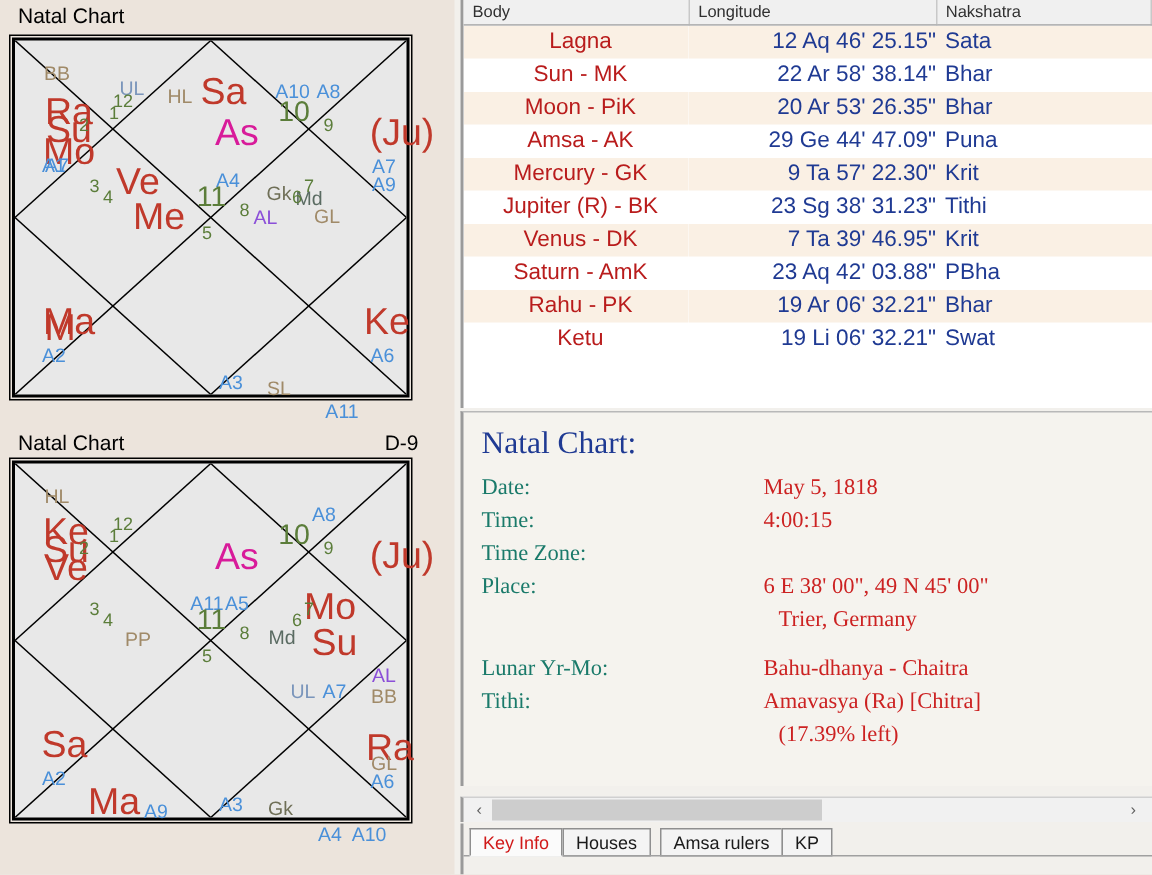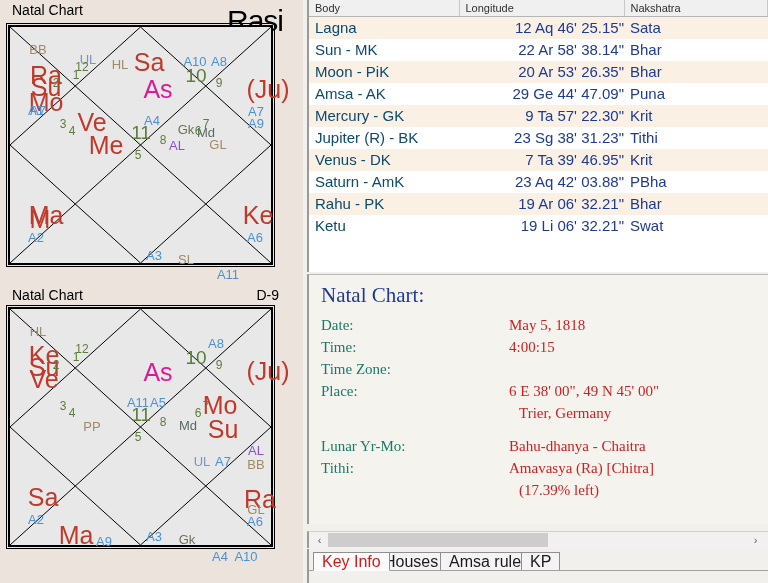--- a/index.html
+++ b/index.html
@@ -83,21 +83,21 @@
     border-right: 1px solid #c8c8c8;
     font-weight: normal; font-size: 11px; color: #303030;
     text-align: left; padding: 2px 0 2px 6px; height: 16px;
   }
   table.bodytable td {
     font-size: 15px; padding: 0 0 0 6px; height: 22px;
     border: none; overflow: hidden; white-space: nowrap;
   }
   tr.row-odd td  { background: #faf0e4; }
   tr.row-even td { background: #ffffff; }
-  td.c-body { color: #0c4a6e; }
+  td.c-body { color: #b91c1c; text-align: center; }
   td.c-long { color: #1f3a93; text-align: right; padding-right: 58px; }
   td.c-nak  { color: #1f3a93; }
   .col-body { width: 150px; }
   .col-long { width: 165px; }
   .col-nak  { width: auto; }
   #clip-row { height: 8px; overflow: hidden; }
 
   
   #info-panel {
     position: absolute; left: 4px; top: 274px; right: 0; height: 250px;
@@ -138,41 +138,40 @@
     position: absolute; left: 4px; bottom: 0; right: 0; height: 34px;
     background: #f2f0ec; border-left: 2px solid #9a9a9a;
   }
   #tabstrip::after {
     content: ""; position: absolute; left: 0; right: 0; top: 21px;
     height: 1px; background: #a0a0a0;
   }
   .tab {
     position: absolute; top: 3px; height: 19px;
     border: 1px solid #8f8f8f; background: #f4f4f4;
-    font-size: 16px; color: #1a1a1a;
+    font-size: 12px; color: #1a1a1a;
     padding: 0 8px; line-height: 18px; white-space: nowrap;
   }
   .tab.active {
     background: #fbfbfb; color: #d11a1a; border-bottom-color: #fbfbfb; z-index: 3;
   }
   #tab-0 { left: 4px; }
   #tab-1 { left: 66px; }
   #tab-2 { left: 131px; }
   #tab-3 { left: 212px; }
 </style>
 </head>
 <body>
 
 <div id="app">
 
   <div id="left-panel">
 
     <div class="chart-block" id="rasi-block">
       <div class="chart-caption">Natal Chart</div>
-      <div class="chart-corner-label" id="rasi-corner">Rasi</div>
       <div class="chart-frame" id="rasi-frame">
         <svg class="chart-svg" viewBox="0 0 261 236" preserveAspectRatio="none">
           <line x1="0" y1="0" x2="261" y2="236" stroke="#000" stroke-width="1"></line>
           <line x1="261" y1="0" x2="0" y2="236" stroke="#000" stroke-width="1"></line>
           <line x1="130.5" y1="0" x2="0" y2="118" stroke="#000" stroke-width="1"></line>
           <line x1="130.5" y1="0" x2="261" y2="118" stroke="#000" stroke-width="1"></line>
           <line x1="0" y1="118" x2="130.5" y2="236" stroke="#000" stroke-width="1"></line>
           <line x1="261" y1="118" x2="130.5" y2="236" stroke="#000" stroke-width="1"></line>
         </svg>
         <div class="chart-layer" id="rasi-layer">

